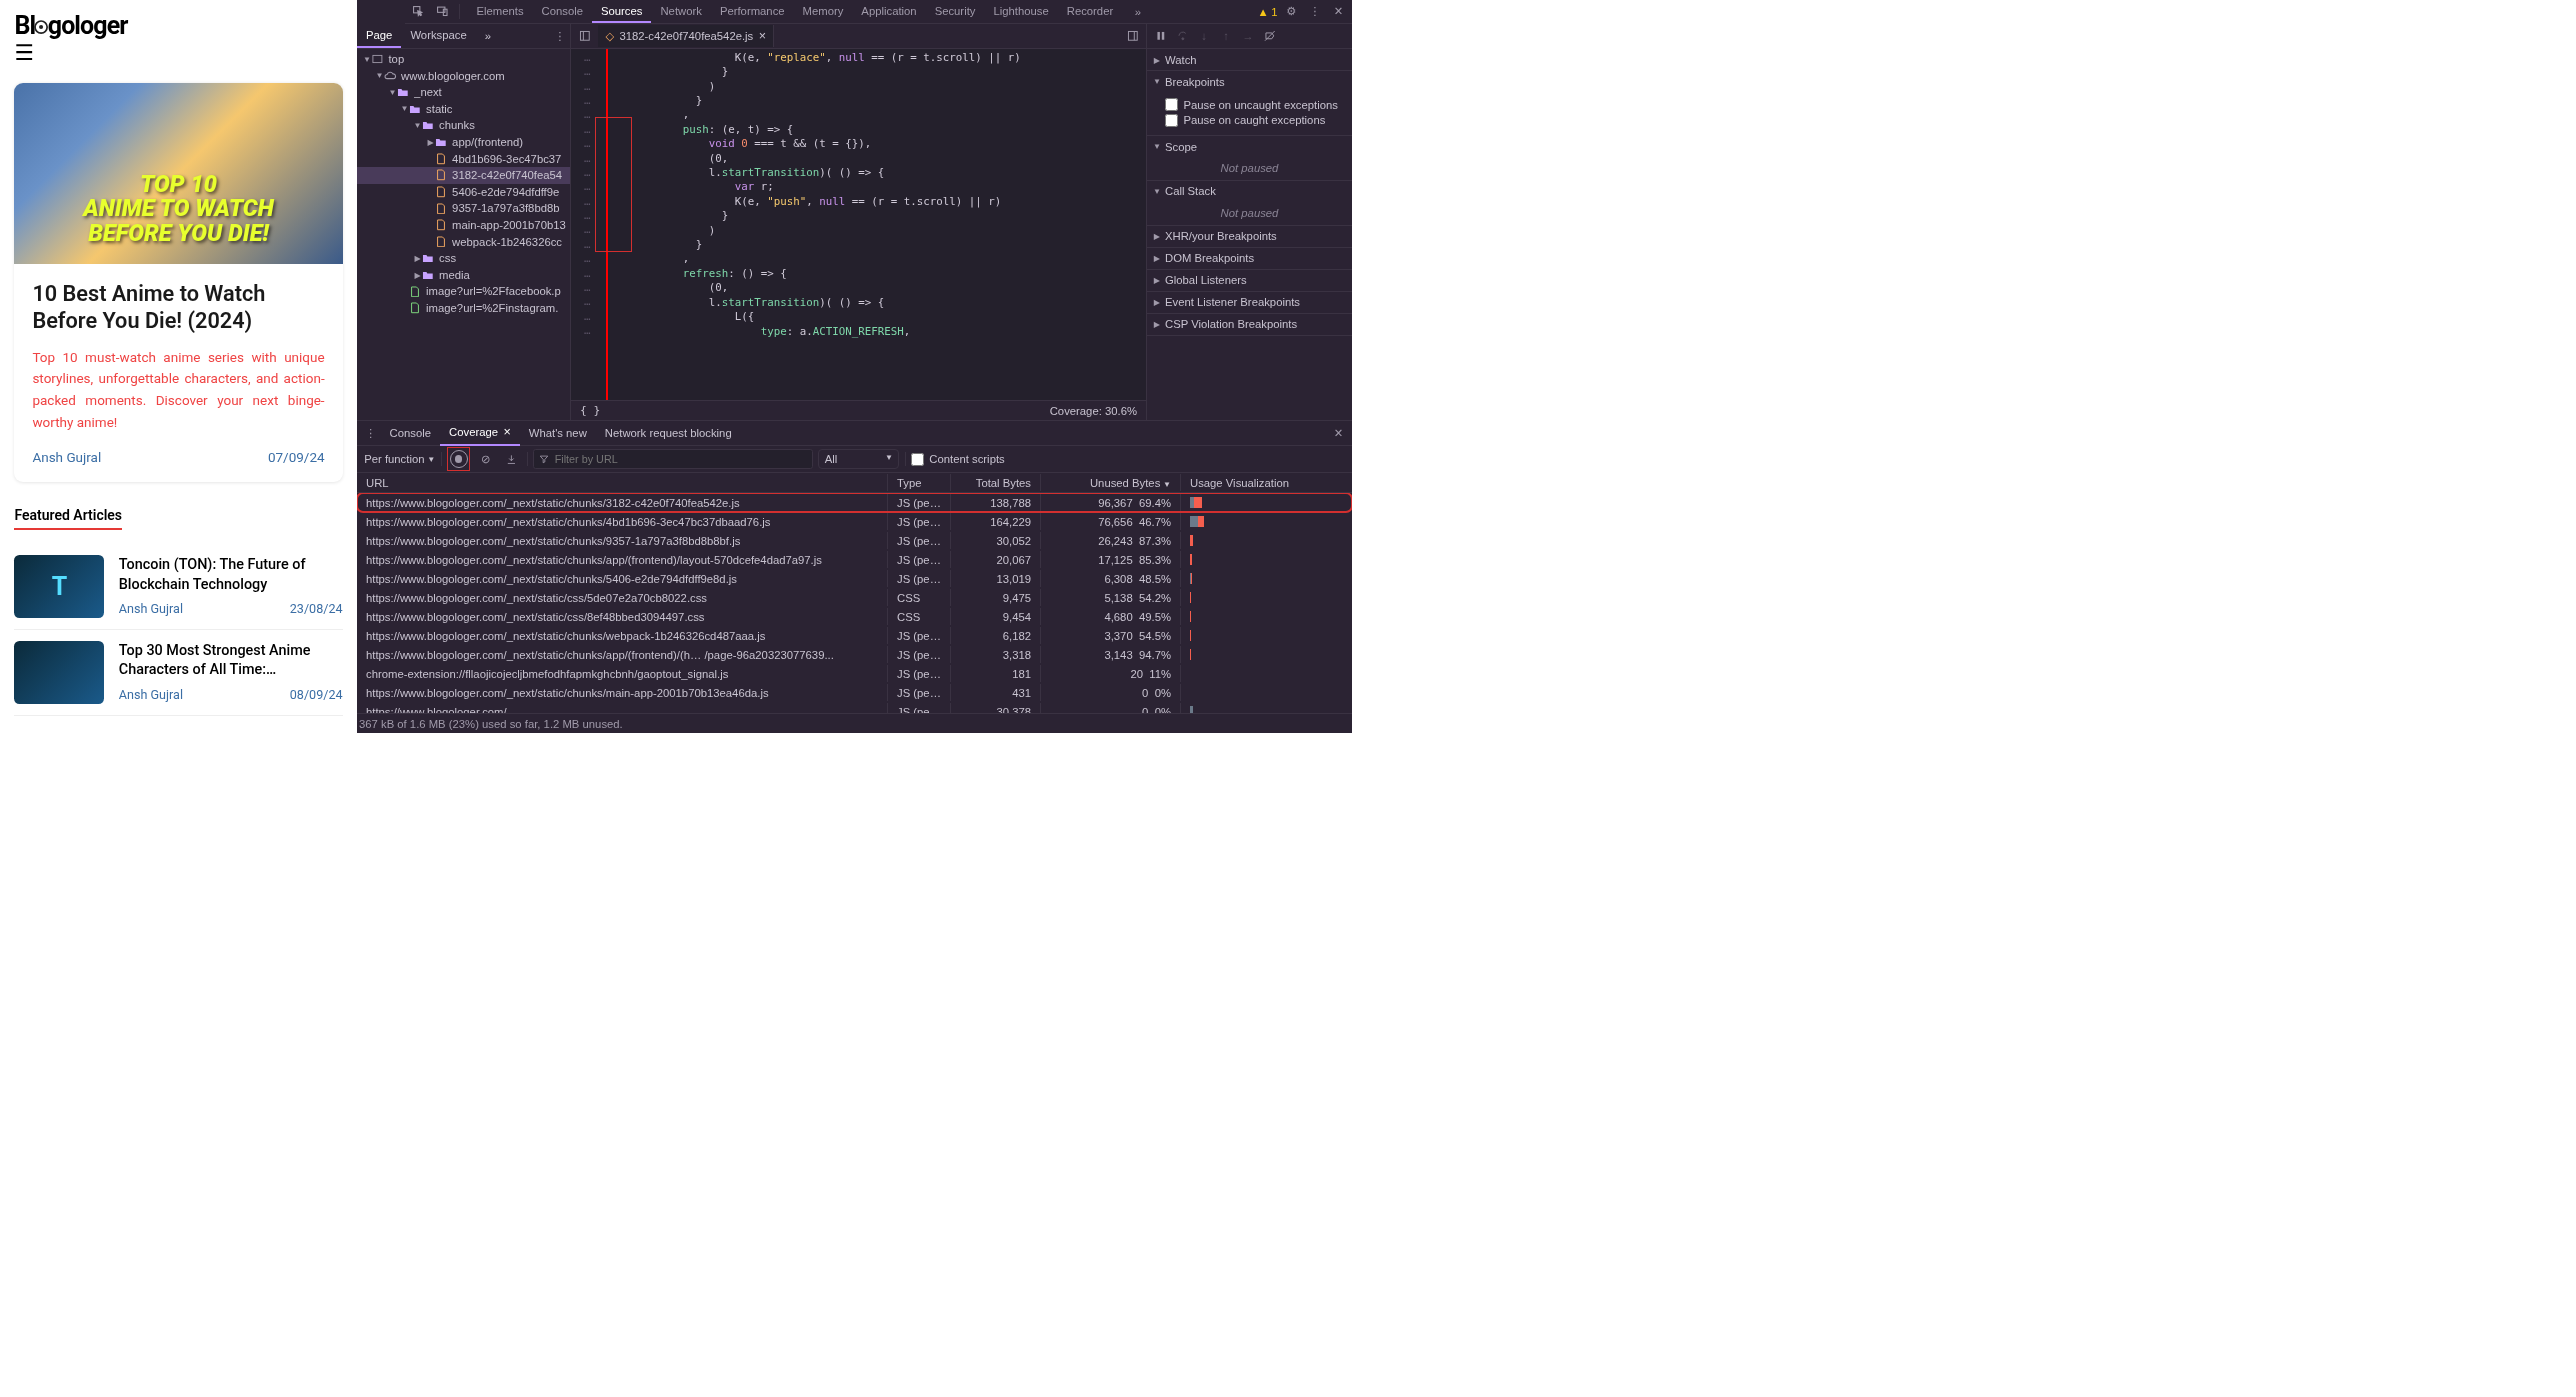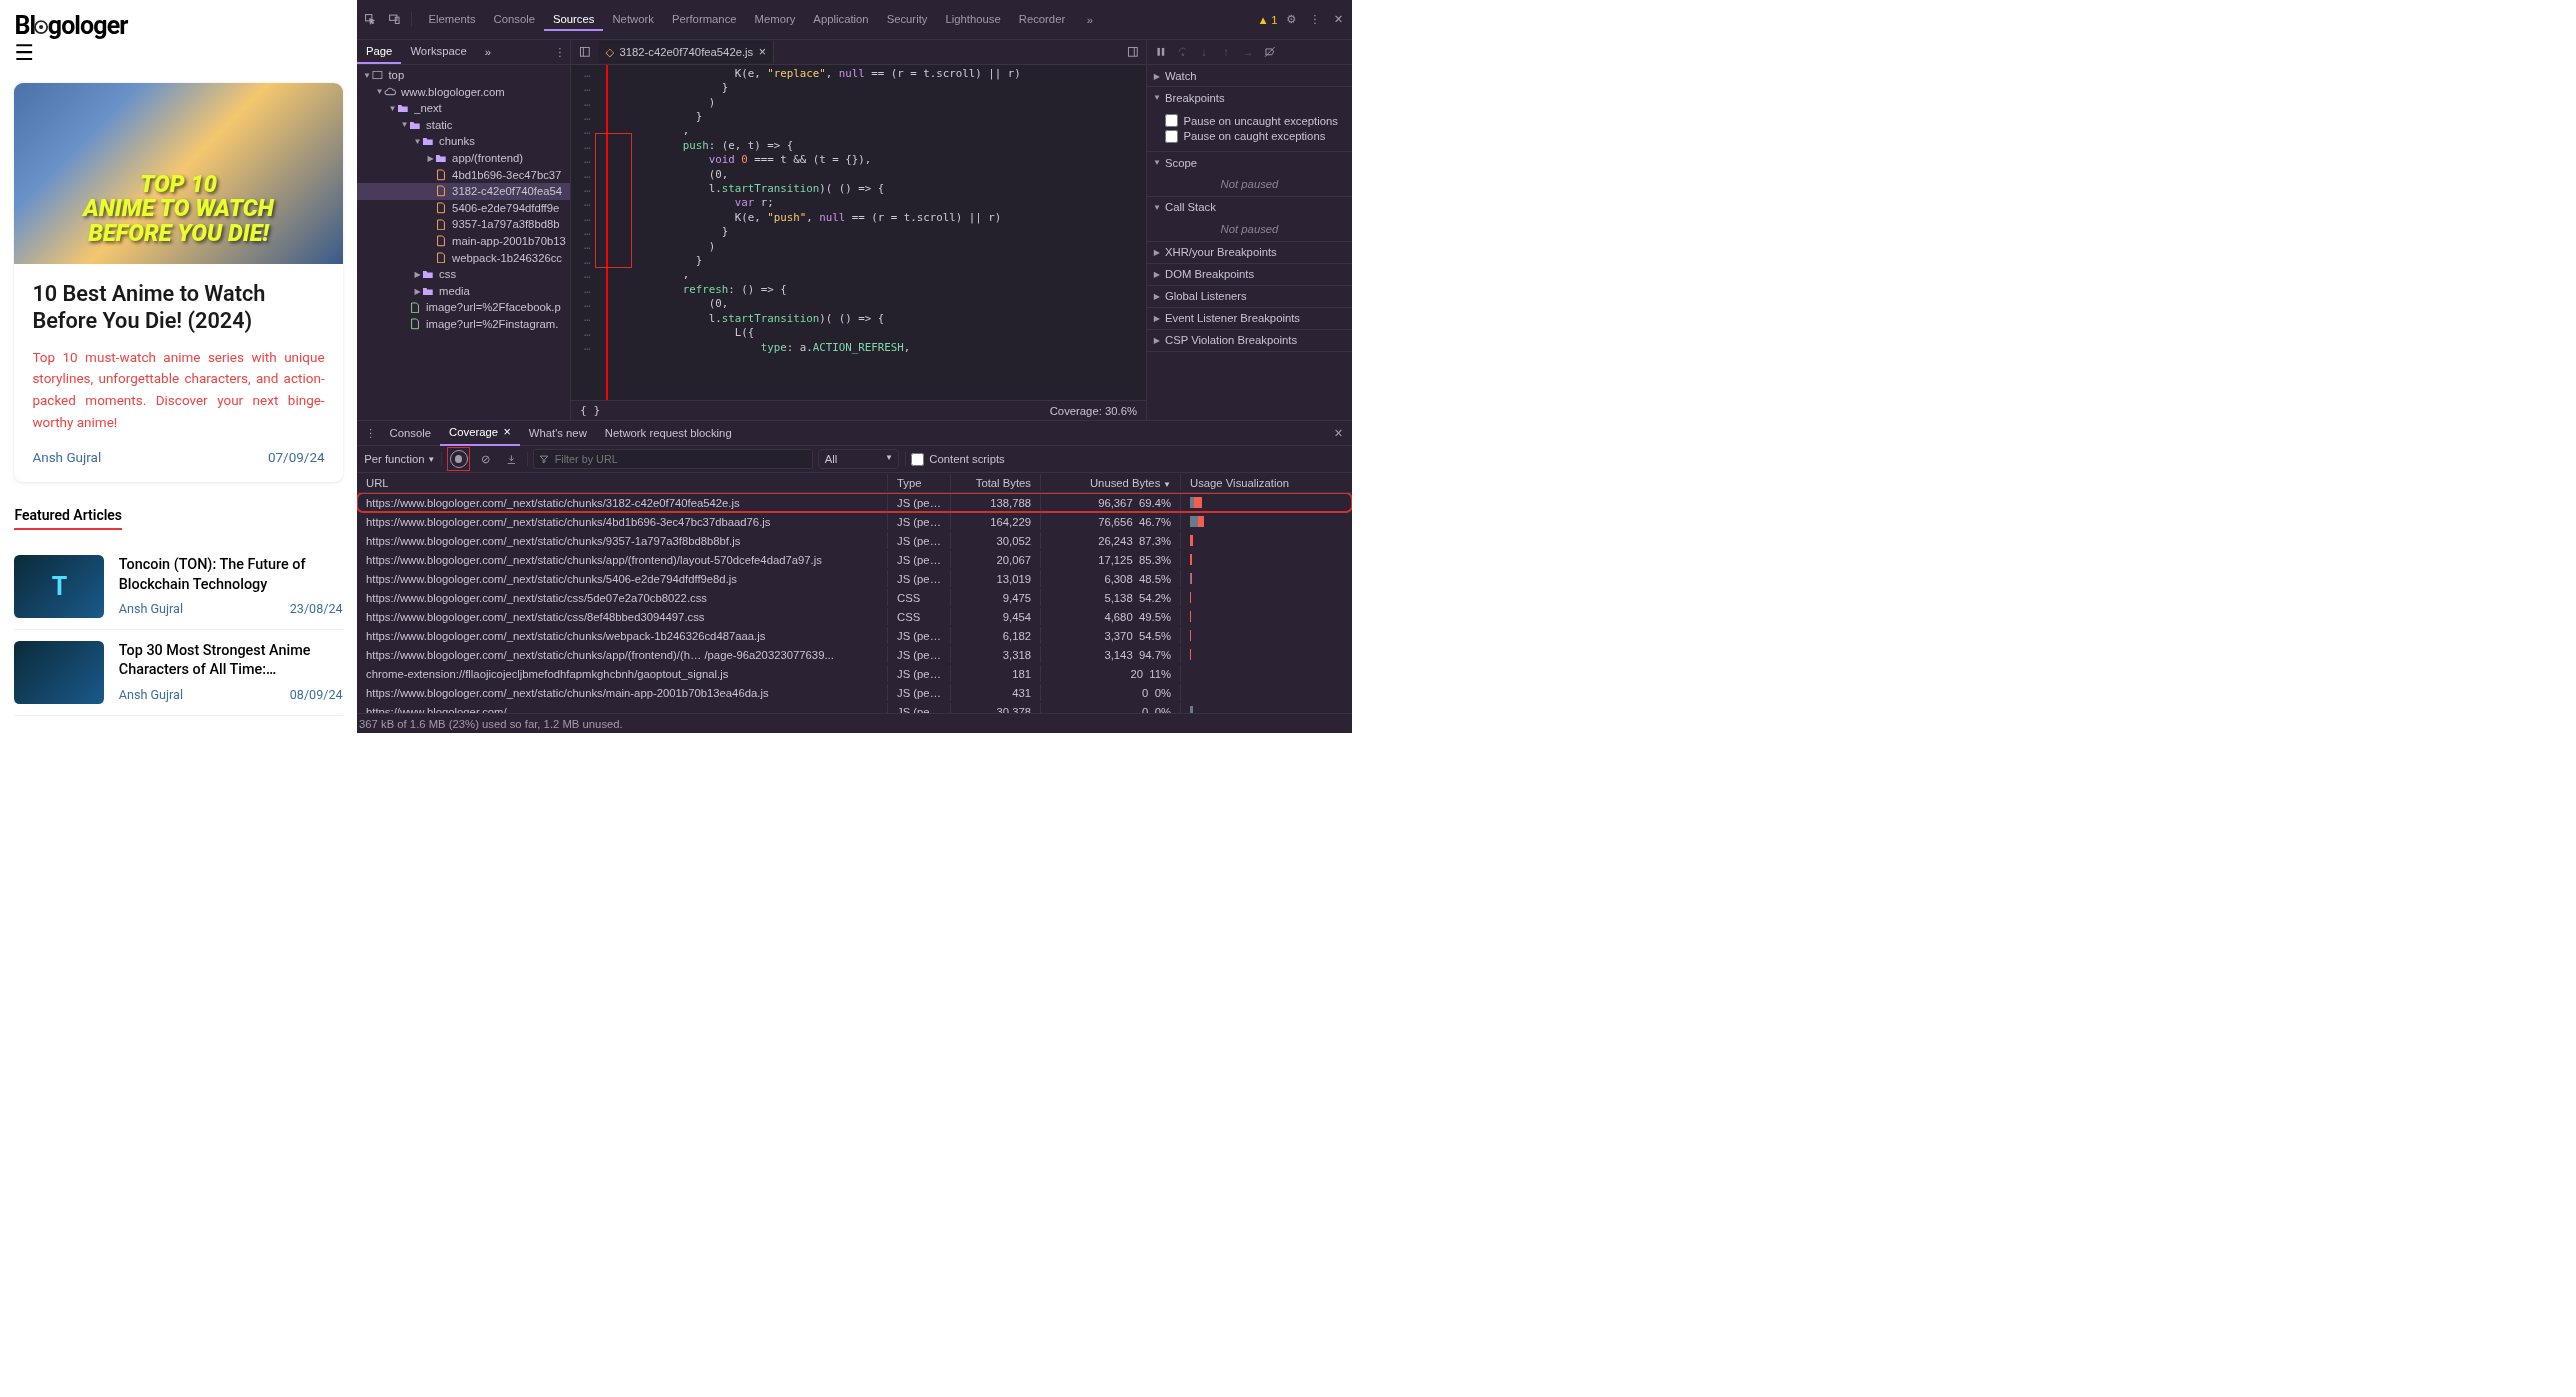--- a/index.html
+++ b/index.html
@@ -20,21 +20,21 @@
 .hero-author { color: #3b6ea5; font-size: 13.5px; }
 .hero-date { color: #3b6ea5; font-size: 13.5px; }
 .featured-section { padding: 14.4px; }
 .featured-title { font-size: 14px; font-weight: 600; padding-bottom: 5.4px; border-bottom: 2.7px solid #e53935; display: inline-block; margin-bottom: 14.4px; }
 .featured-item { display: flex; gap: 14.4px; padding: 10.8px 0; border-bottom: 0.9px solid #eee; }
 .featured-thumb { width: 90px; height: 63px; background: linear-gradient(135deg,#0b2a3a,#1a5a8a); border-radius: 5.4px; flex-shrink: 0; display:flex; align-items:center; justify-content:center; color:#5df; font-size:25px; font-weight:bold; }
 .featured-item-title { font-size: 14.4px; font-weight: 500; line-height: 1.35; margin-bottom: 7.2px; }
 .featured-meta { display: flex; justify-content: space-between; color: #3b6ea5; font-size: 12.6px; }
 
 .devtools { flex: 1; display: flex; flex-direction: column; background: #2b2333; color: #c8c3d0; font-size: 11.3px; font-family: -apple-system, sans-serif; }
-.dt-tabs-main { display: flex; align-items: center; height: 40px; background: #2b2333; border-bottom: 0.9px solid #3a3242; padding: 0 3.6px; gap: 3.6px; }
+.dt-tabs-main { display: flex; align-items: center; height: 24px; background: #2b2333; border-bottom: 0.9px solid #3a3242; padding: 0 3.6px; gap: 3.6px; margin-left: 48px; }
 .dt-tab { padding: 4.5px 9px; cursor: pointer; color: #a09aaa; white-space: nowrap; }
 .dt-tab.active { color: #fff; border-bottom: 2.3px solid #b388ff; }
 .dt-icon-btn { width: 20px; display: flex; align-items: center; justify-content: center; cursor: pointer; color: #a09aaa; }
 .dt-spacer { flex: 1; }
 .dt-warn { color: #f5c518; display: flex; align-items: center; gap: 2.7px; }
 
 .dt-mid { flex: 1; display: flex; overflow: hidden; }
 .dt-filetree-pane { width: 214px; background: #2b2333; display: flex; flex-direction: column; border-right: 0.9px solid #3a3242; }
 .dt-filetree-tabs { display: flex; align-items: center; border-bottom: 0.9px solid #3a3242; height: 25px; }
 .ft-tab { padding: 4.5px 9px; cursor: pointer; }

